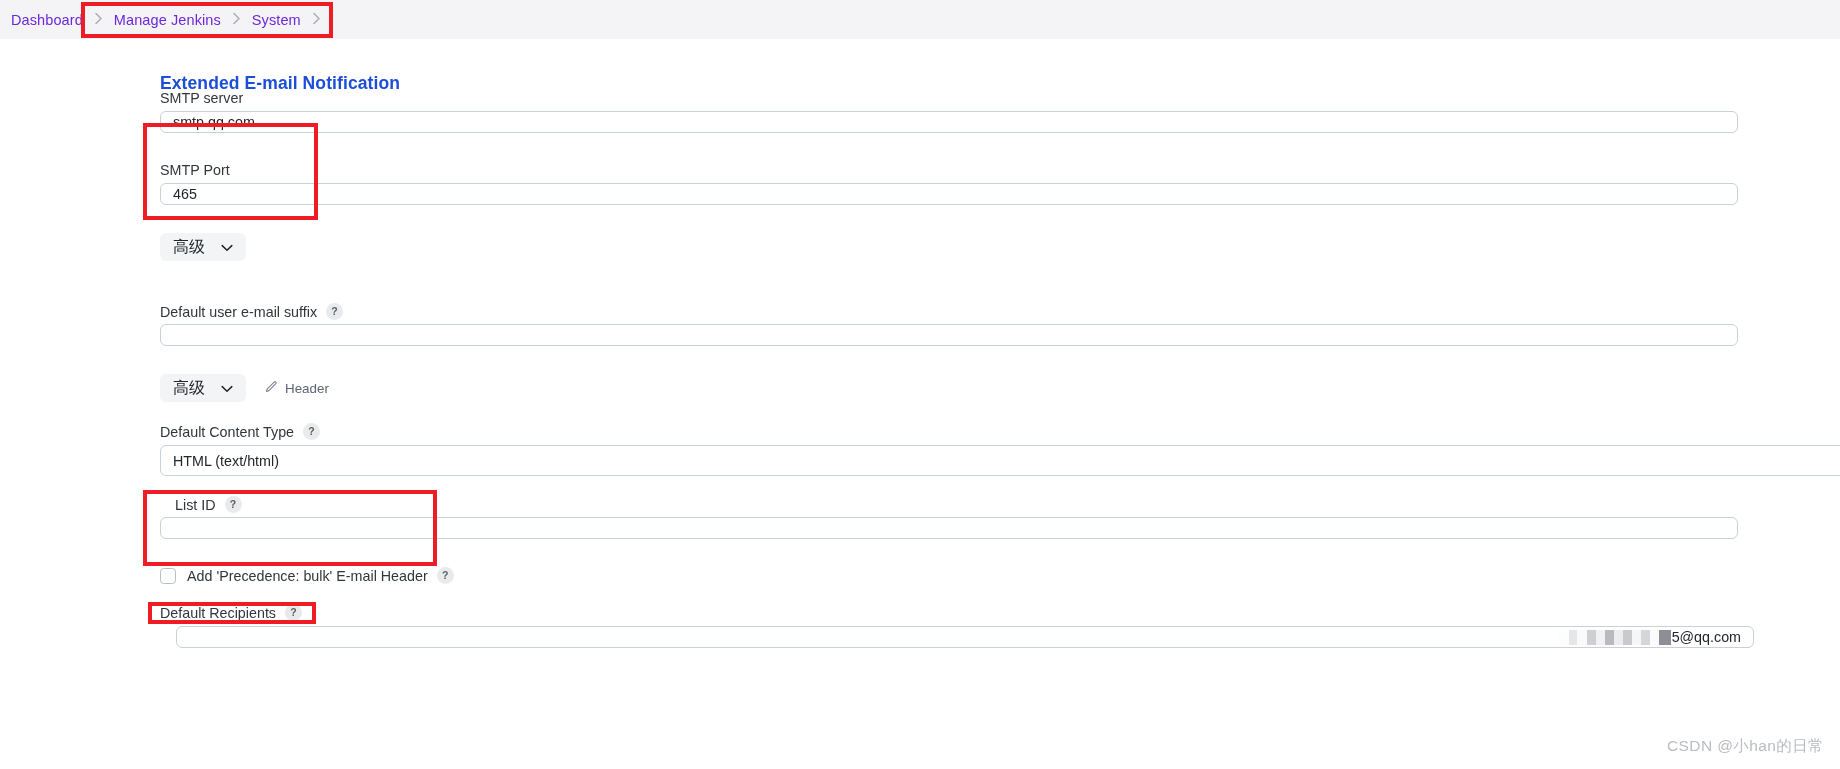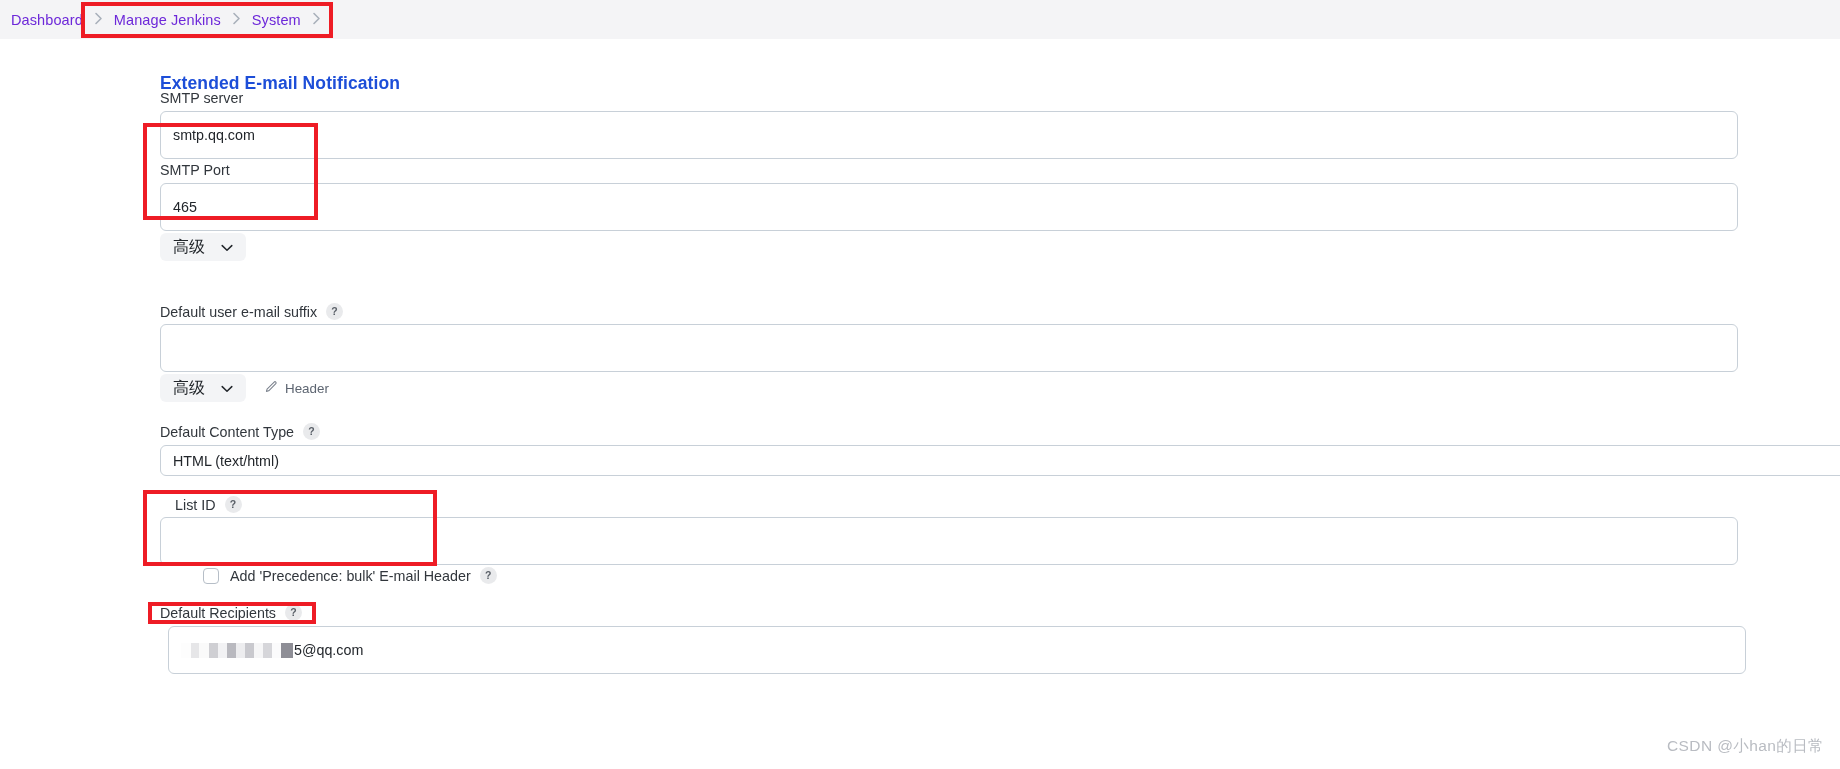--- a/index.html
+++ b/index.html
@@ -73,21 +73,21 @@
     font-size: 10.5px;
     font-weight: bold;
     display: inline-flex;
     align-items: center;
     justify-content: center;
     line-height: 1;
   }
 
   .text-input {
     width: 1578px;
-    height: 48px;
+    height: 22px;
     border: 1px solid #c8d0d8;
     border-radius: 6px;
     background: #fff;
     font-size: 14.3px;
     color: #22262b;
     padding: 0 12px;
     font-family: inherit;
     display: flex;
     align-items: center;
   }
@@ -131,21 +131,20 @@
     font-size: 13.4px;
     color: #5d6571;
     margin-left: 18px;
   }
   .edited-tag svg { color: #7b828d; }
 
   .checkbox-row {
     display: flex;
     align-items: center;
     gap: 11px;
-    margin-left: 43px;
   }
   .cbox {
     width: 16px; height: 16px;
     border: 1.4px solid #b6bec7;
     border-radius: 4px;
     background: #fff;
     flex: none;
   }
 
   
@@ -291,21 +290,21 @@
     <span class="field-label">
       <span>Add 'Precedence: bulk' E-mail Header</span>
       <span class="help-badge">?</span>
     </span>
   </div>
 
   <div style="position:absolute; left:160px; top:565px;" class="field-label">
     <span>Default Recipients</span>
     <span class="help-badge">?</span>
   </div>
-  <div style="position:absolute; left:168px; top:587px;" class="text-input">
+  <div style="position:absolute; left:176px; top:587px;justify-content:flex-end;" class="text-input">
     <span class="email-val">
       <span class="mosaic"></span>
         <span>5@qq.com</span>
     </span>
   </div>
 
 </div>
 
 <div class="anno" style="left:81px;  top:2px;   width:252px; height:36px;"></div>
 <div class="anno" style="left:143px; top:123px; width:175px; height:97px;"></div>

